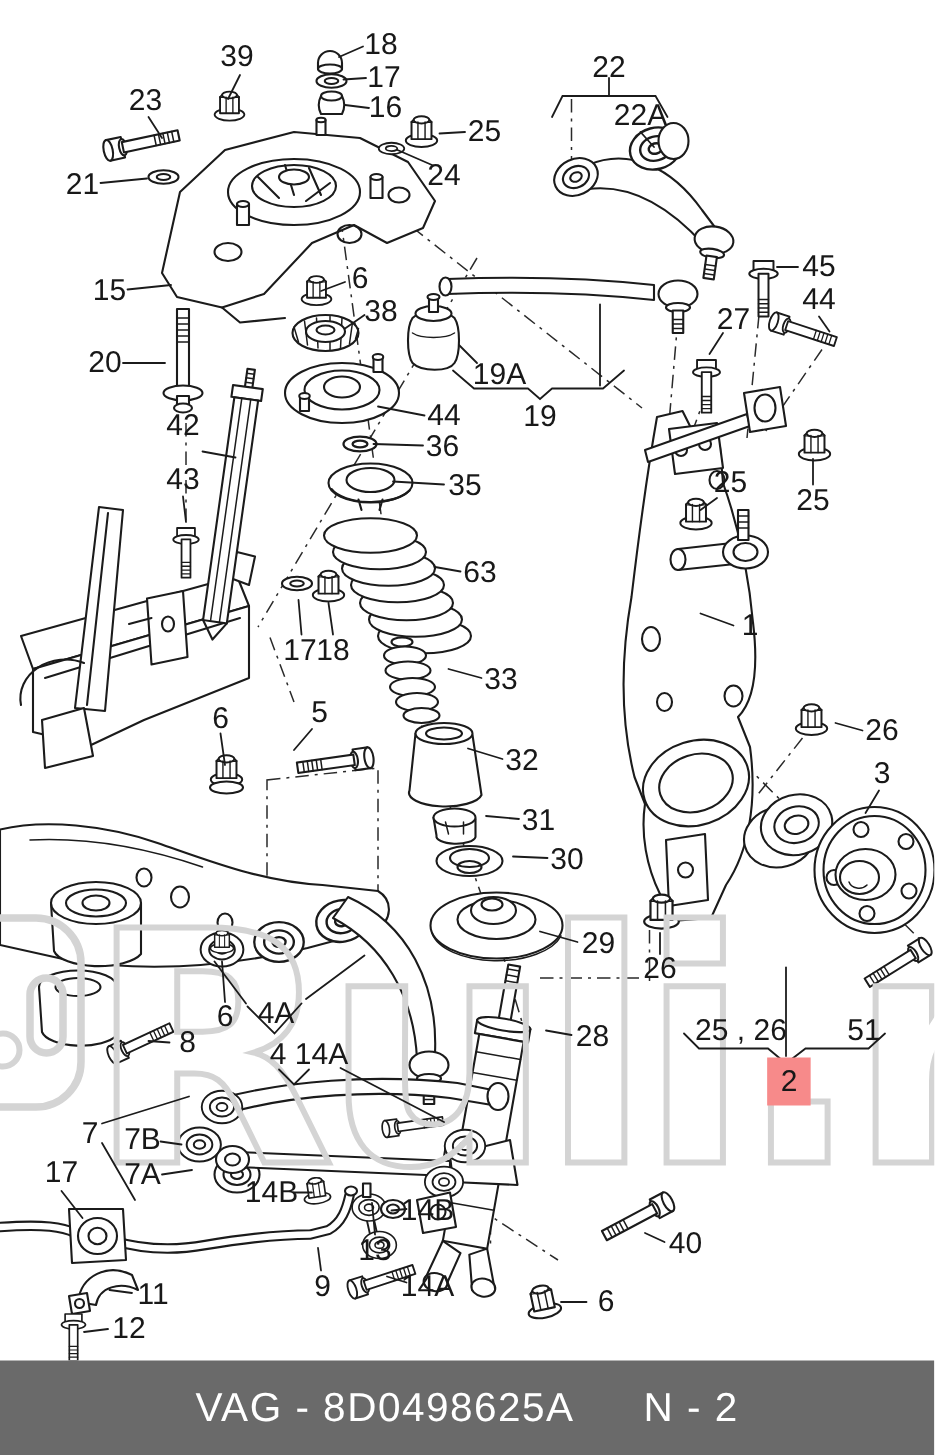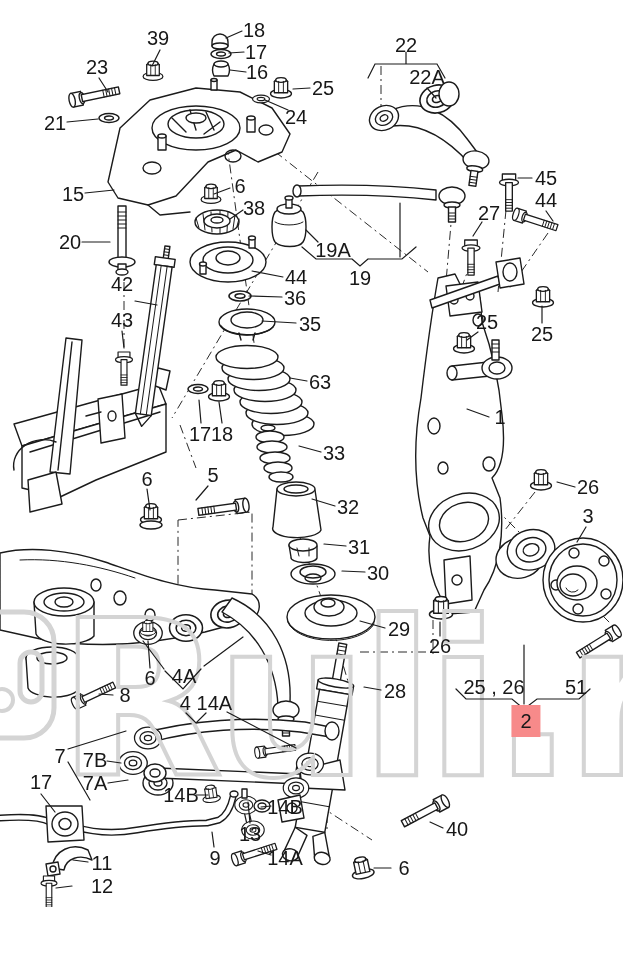--- a/index.html
+++ b/index.html
@@ -465,21 +465,25 @@
       <div class="part-label" style="left: 60px; top: 756px;">7</div>
       <div class="part-label" style="left: 95px; top: 760px;">7B</div>
       <div class="part-label" style="left: 95px; top: 783px;">7A</div>
       <div class="part-label" style="left: 41px; top: 782px;">17</div>
       <div class="part-label" style="left: 181px; top: 795px;">14B</div>
       <div class="part-label" style="left: 285px; top: 807px;">14B</div>
       <div class="part-label" style="left: 250px; top: 834px;">13</div>
       <div class="part-label" style="left: 215px; top: 858px;">9</div>
       <div class="part-label" style="left: 285px; top: 858px;">14A</div>
       <div class="part-label" style="left: 102px; top: 863px;">11</div>
-      <div class="part-label" style="left: 86px; top: 886px; margin-left: 16px;">12</div>
+      <div class="part-label" style="left: 86px; top: 886px;">12</div>
       <div class="part-label" style="left: 494px; top: 687px;">25 , 26</div>
       <div class="part-label" style="left: 576px; top: 687px;">51</div>
       <div class="part-label highlighted" style="left: 526px; top: 721px;">2</div>
       <div class="part-label" style="left: 457px; top: 829px;">40</div>
       <div class="part-label" style="left: 404px; top: 868px;">6</div>
     </div>
 
+  <div id="footer-bar">
+    <span>VAG - 8D0498625A</span>
+    <span>N - 2</span>
+  </div>
 </div>
 
 </body></html>

